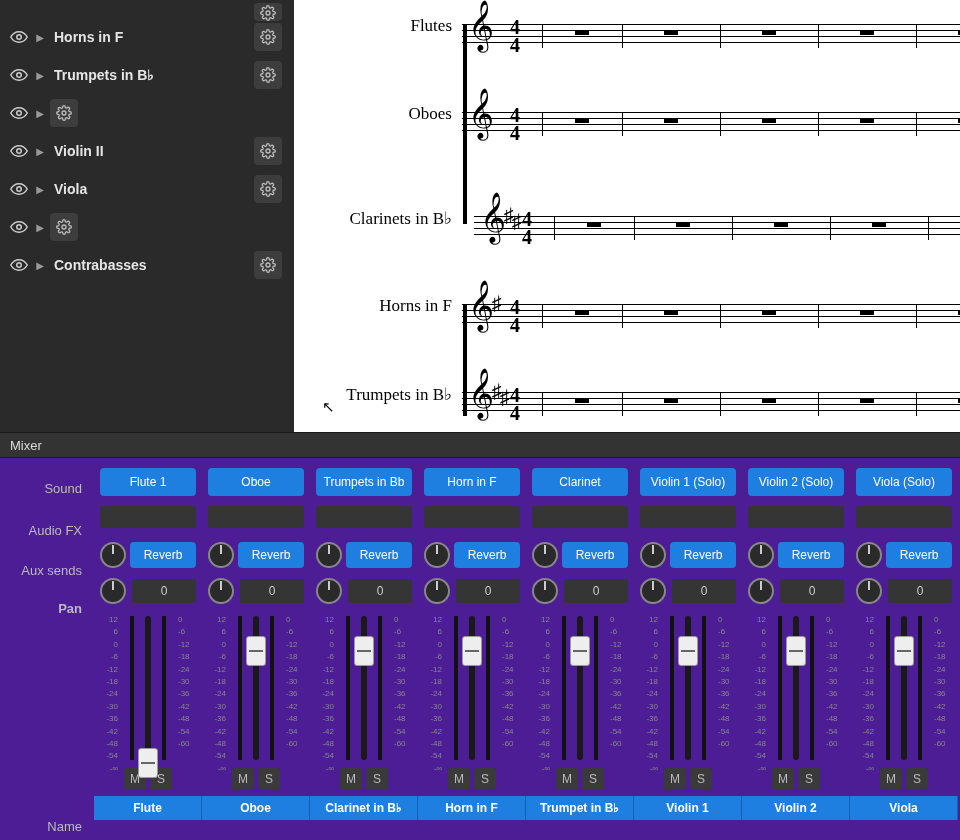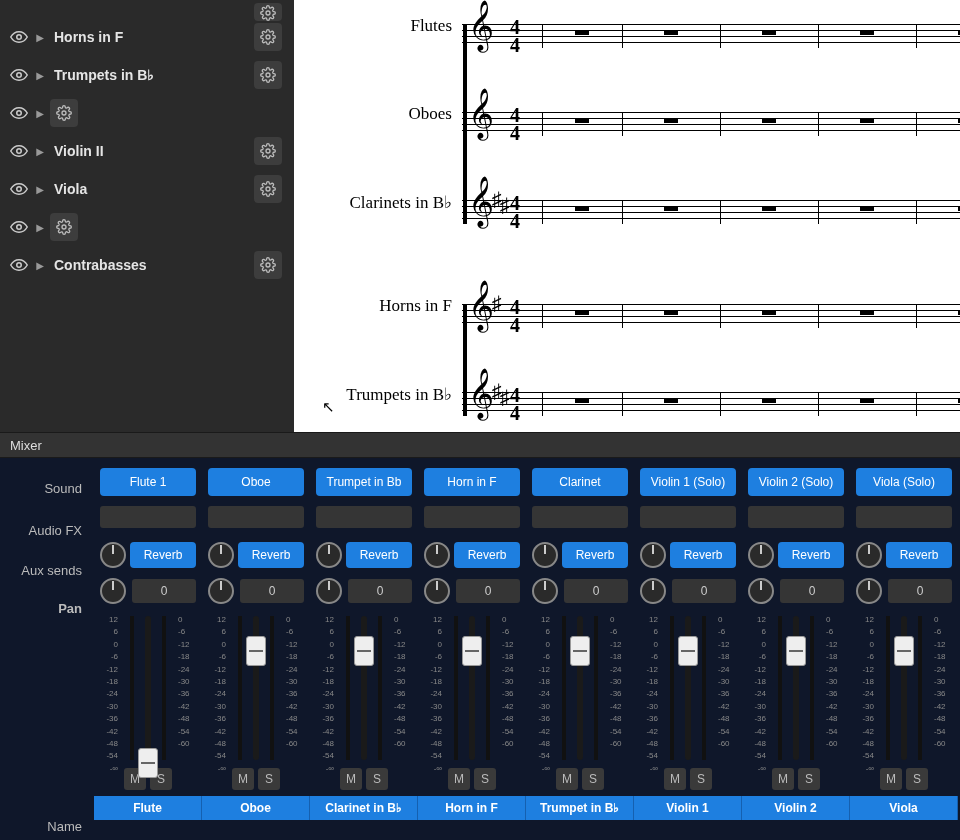--- a/index.html
+++ b/index.html
@@ -155,21 +155,21 @@
     align-items:center;
     padding:0 10px;
     font-size:13px;
     color:#ddd;
     border-top:1px solid #1a1a1a;
     border-bottom:1px solid #1a1a1a;
   }
   .mixer-body {
     display:flex;
     height:382px;
-    background:#0f172a;
+    background:#4c1d95;
   }
   .mixer-labels-col {
     width:94px;
     display:flex;
     flex-direction:column;
     text-align:right;
     padding-right:12px;
     color:#bbb;
     font-size:13px;
   }
@@ -522,21 +522,21 @@
           <div class="rest" style="left: 113px;"></div>
           <div class="barline" style="left: 258px;"></div>
           <div class="rest" style="left: 202px;"></div>
           <div class="barline" style="left: 356px;"></div>
           <div class="rest" style="left: 300px;"></div>
           <div class="barline" style="left: 454px;"></div>
           <div class="rest" style="left: 398px;"></div>
           <div class="rest" style="left: 496px;"></div>
         </div>
       </div>
-      <div class="staff-row" style="top: 192px;">
+      <div class="staff-row" style="top: 208px; gap: 12px;">
         <div class="staff-label">Clarinets in B♭</div>
         <div class="staff-lines">
           <div class="clef">𝄞</div>
           <div class="sharp" style="left: 30px; top: -4px;">♯</div>
           <div class="sharp" style="left: 38px; top: 2px;">♯</div>
           <div class="timesig">
             <div>4</div>
             <div>4</div>
           </div>
           <div class="barline" style="left: 80px;"></div>
@@ -710,21 +710,21 @@
             <div>-60</div>
           </div>
         </div>
         <div class="ms-row">
           <div class="ms-btn">M</div>
           <div class="ms-btn">S</div>
         </div>
         <div class="name-cell">Oboe</div>
       </div>
       <div class="channel">
-        <div class="sound-btn">Trumpet in Bb</div>
+        <div class="sound-btn">Trumpets in Bb</div>
         <div class="fx-slot"></div>
         <div class="aux-row">
           <div class="knob"></div>
           <div class="reverb-btn">Reverb</div>
         </div>
         <div class="pan-row">
           <div class="knob"></div>
           <div class="pan-val">0</div>
         </div>
         <div class="fader-area">

